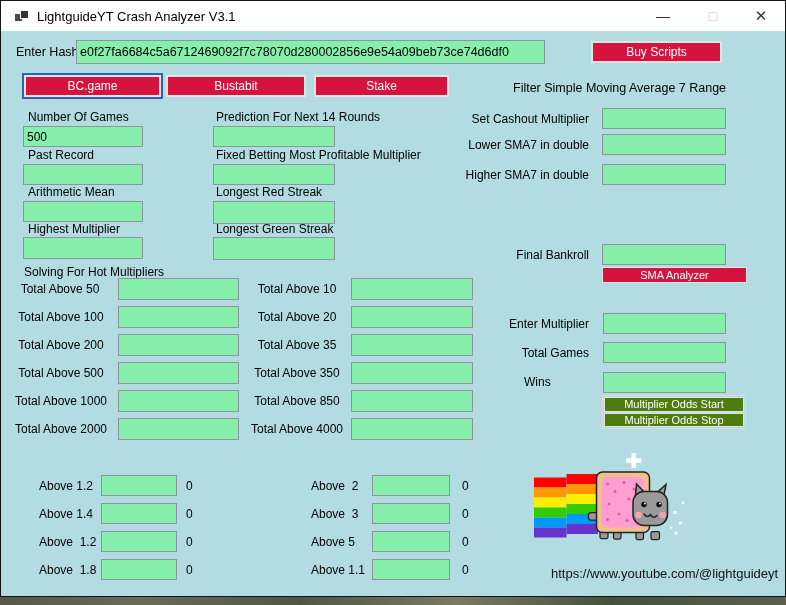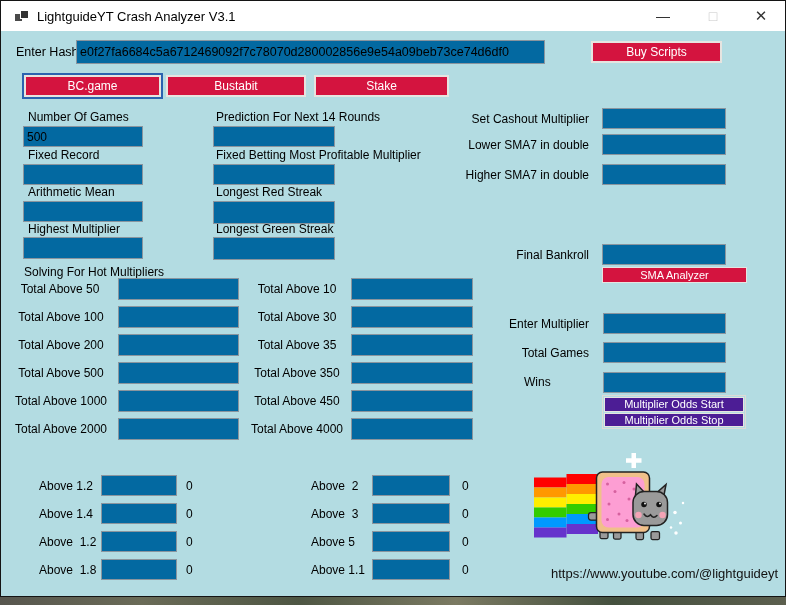--- a/index.html
+++ b/index.html
@@ -7,30 +7,30 @@
   .stage{position:relative;width:624px;height:605px;}
   .window{position:absolute;left:0;top:0;width:786px;height:597px;
     border:1px solid #141414;box-sizing:border-box;background:#b3dce2;}
   .titlebar{position:absolute;left:0;top:0;width:100%;height:30px;background:#ffffff;}
   .title-text{position:absolute;left:36px;top:8px;font-size:13px;color:#000;white-space:pre;}
   .winctl{position:absolute;top:0;height:30px;display:flex;align-items:center;
     justify-content:center;font-size:14px;color:#333;cursor:default;}
   .lbl{position:absolute;font-size:12px;color:#000;white-space:pre;line-height:14px;}
   .lbl.r{text-align:right;}
   .lbl.c{text-align:center;}
-  .tb{position:absolute;box-sizing:border-box;background:#0369a1;border:1px solid #8a959e;
+  .tb{position:absolute;box-sizing:border-box;background:#86efac;border:1px solid #8a959e;
     font-family:"Liberation Sans",sans-serif;font-size:12px;padding:0 3px;outline:none;}
   .rbtn{position:absolute;box-sizing:border-box;background:#d4143f;border:2px solid #e6e4e0;
     color:#fff;font-size:12px;display:flex;align-items:center;justify-content:center;
     cursor:default;white-space:pre;}
   .rbtn.focus{box-shadow:0 0 0 2px #2b63b0;}
   .rbtn.sm{border-width:1px;font-size:11px;}
   .odds-frame{position:absolute;box-sizing:border-box;border:1px solid #dedbd6;
     display:flex;flex-direction:column;gap:1px;padding:1px;}
-  .odds-frame .obtn{flex:1;background:#4c1d95;border:1px solid #e6e4e0;color:#fff;
+  .odds-frame .obtn{flex:1;background:#4d7c0f;border:1px solid #e6e4e0;color:#fff;
     font-size:11px;display:flex;align-items:center;justify-content:center;
     box-sizing:border-box;cursor:default;white-space:pre;}
   .desktop-strip{position:absolute;left:0;top:597px;width:786px;height:8px;
     background:linear-gradient(90deg,#57564e,#6a6b57 18%,#4e5643 38%,#7b7a62 58%,#44503e 78%,#5c5f4e);}
   .link-text{position:absolute;font-size:13px;color:#111;white-space:pre;padding-left:12px;}
 </style>
 </head>
 <body>
 
 <div class="stage">
@@ -48,24 +48,25 @@
       <div class="winctl" style="left:736px;width:48px;font-size:15px">✕</div>
     </div>
 
     <div class="lbl" style="left:15px;top:44px;font-size:12.5px">Enter Hash</div>
     <input class="tb" style="left: 75px; top: 39px; width: 469px; height: 24px; font-size: 12.5px;" value="e0f27fa6684c5a6712469092f7c78070d280002856e9e54a09beb73ce74d6df0">
     <div class="rbtn" style="left:590px;top:40px;width:131px;height:22px">Buy Scripts</div>
 
     <div class="rbtn focus" style="left:23px;top:74px;width:137px;height:22px">BC.game</div>
     <div class="rbtn" style="left:165px;top:74px;width:140px;height:22px">Bustabit</div>
     <div class="rbtn" style="left:313px;top:74px;width:135px;height:22px">Stake</div>
+    <div class="lbl" style="left:512px;top:80px;font-size:12.5px">Filter Simple Moving Average 7 Range</div>
 
     <div class="lbl" style="left:27px;top:109px">Number Of Games</div>
     <input class="tb" style="left: 22px; top: 125px; width: 120px; height: 21px;" value="500">
-    <div class="lbl" style="left:27px;top:147px">Fixed Record</div>
+    <div class="lbl" style="left:27px;top:147px">Past Record</div>
     <input class="tb" style="left: 22px; top: 163px; width: 120px; height: 21px;" value="">
     <div class="lbl" style="left:27px;top:184px">Arithmetic Mean</div>
     <input class="tb" style="left: 22px; top: 200px; width: 120px; height: 21px;" value="">
     <div class="lbl" style="left:27px;top:221px">Highest Multiplier</div>
     <input class="tb" style="left: 22px; top: 236px; width: 120px; height: 22px;" value="">
 
     <div class="lbl" style="left:215px;top:109px">Prediction For Next 14 Rounds</div>
     <input class="tb" style="left: 212px; top: 125px; width: 122px; height: 21px;" value="">
     <div class="lbl" style="left:215px;top:147px">Fixed Betting Most Profitable Multiplier</div>
     <input class="tb" style="left: 212px; top: 163px; width: 122px; height: 21px;" value="">
@@ -95,27 +96,27 @@
     <input class="tb" style="left: 117px; top: 333px; width: 121px; height: 22px;" value="">
     <div class="lbl c" style="left:8px;top:365px;width:104px">Total Above 500</div>
     <input class="tb" style="left: 117px; top: 361px; width: 121px; height: 22px;" value="">
     <div class="lbl c" style="left:8px;top:393px;width:104px">Total Above 1000</div>
     <input class="tb" style="left: 117px; top: 389px; width: 121px; height: 22px;" value="">
     <div class="lbl c" style="left:8px;top:421px;width:104px">Total Above 2000</div>
     <input class="tb" style="left: 117px; top: 417px; width: 121px; height: 22px;" value="">
 
     <div class="lbl c" style="left:246px;top:281px;width:100px">Total Above 10</div>
     <input class="tb" style="left: 350px; top: 277px; width: 122px; height: 22px;" value="">
-    <div class="lbl c" style="left:246px;top:309px;width:100px">Total Above 30</div>
+    <div class="lbl c" style="left:246px;top:309px;width:100px">Total Above 20</div>
     <input class="tb" style="left: 350px; top: 305px; width: 122px; height: 22px;" value="">
     <div class="lbl c" style="left:246px;top:337px;width:100px">Total Above 35</div>
     <input class="tb" style="left: 350px; top: 333px; width: 122px; height: 22px;" value="">
     <div class="lbl c" style="left:246px;top:365px;width:100px">Total Above 350</div>
     <input class="tb" style="left: 350px; top: 361px; width: 122px; height: 22px;" value="">
-    <div class="lbl c" style="left:246px;top:393px;width:100px">Total Above 450</div>
+    <div class="lbl c" style="left:246px;top:393px;width:100px">Total Above 850</div>
     <input class="tb" style="left: 350px; top: 389px; width: 122px; height: 22px;" value="">
     <div class="lbl c" style="left:246px;top:421px;width:100px">Total Above 4000</div>
     <input class="tb" style="left: 350px; top: 417px; width: 122px; height: 22px;" value="">
 
     <div class="lbl r" style="left:450px;top:316px;width:138px">Enter Multiplier</div>
     <input class="tb" style="left: 602px; top: 312px; width: 123px; height: 21px;" value="">
     <div class="lbl r" style="left:450px;top:345px;width:138px">Total Games</div>
     <input class="tb" style="left: 602px; top: 341px; width: 123px; height: 21px;" value="">
     <div class="lbl" style="left:523px;top:374px">Wins</div>
     <input class="tb" style="left: 602px; top: 371px; width: 123px; height: 21px;" value="">

